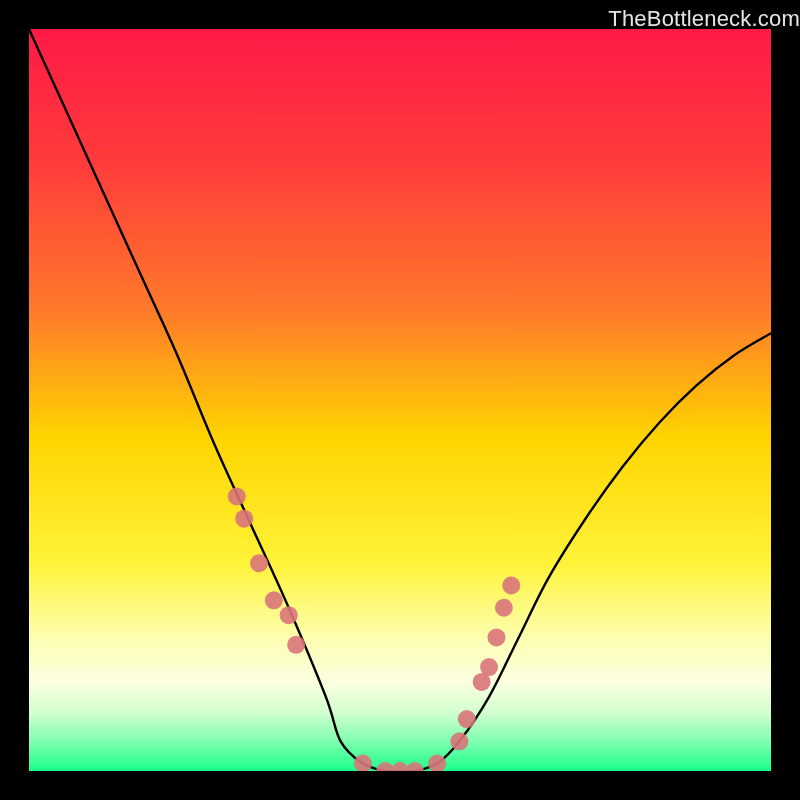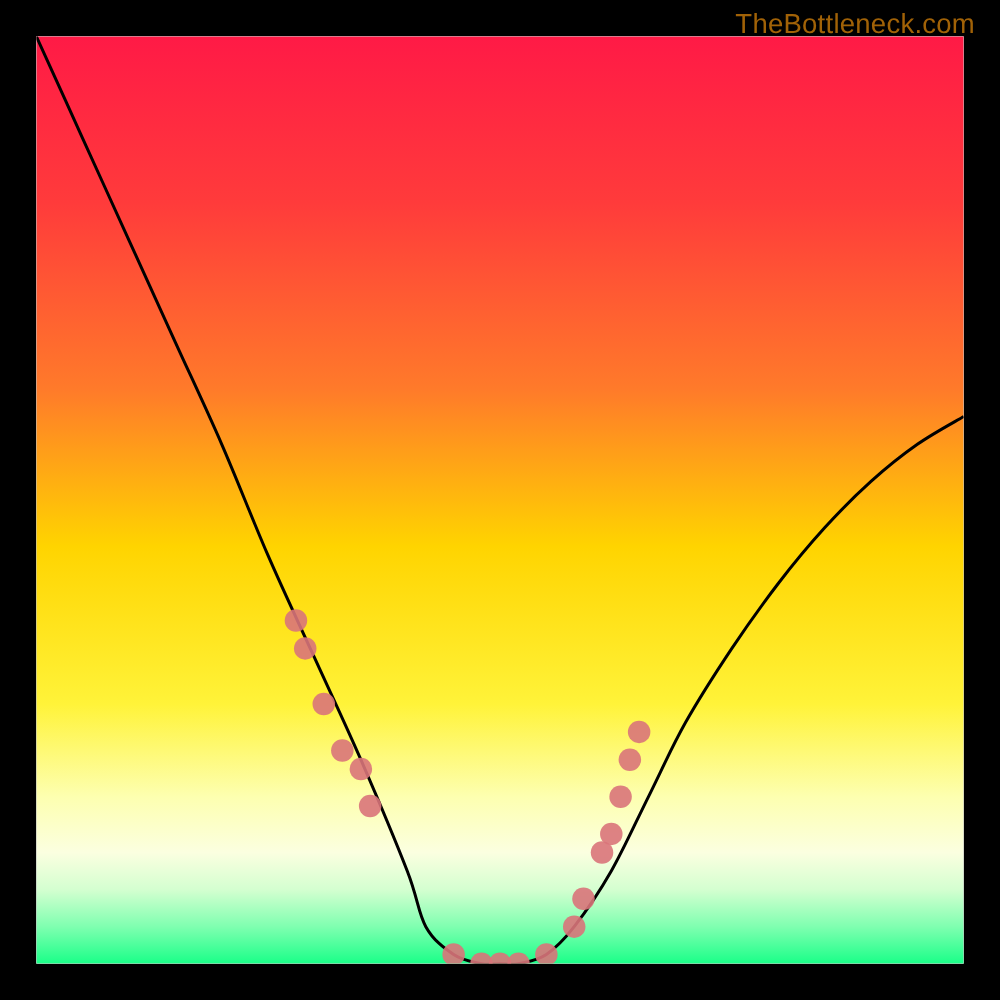--- a/index.html
+++ b/index.html
@@ -7,22 +7,22 @@
     padding: 0;
     width: 800px;
     height: 800px;
     overflow: hidden;
     background: #000;
     font-family: Arial, Helvetica, sans-serif;
   }
   .watermark {
     position: absolute;
     top: 6px;
-    right: 20px;
-    color: #a16207;
+    right: 0;
+    color: #e5e5e5;
     font-size: 22px;
     font-weight: 500;
     z-index: 10;
     letter-spacing: 0.2px;
   }
   .chart-frame {
     position: absolute;
     left: 29px;
     top: 29px;
     width: 742px;

